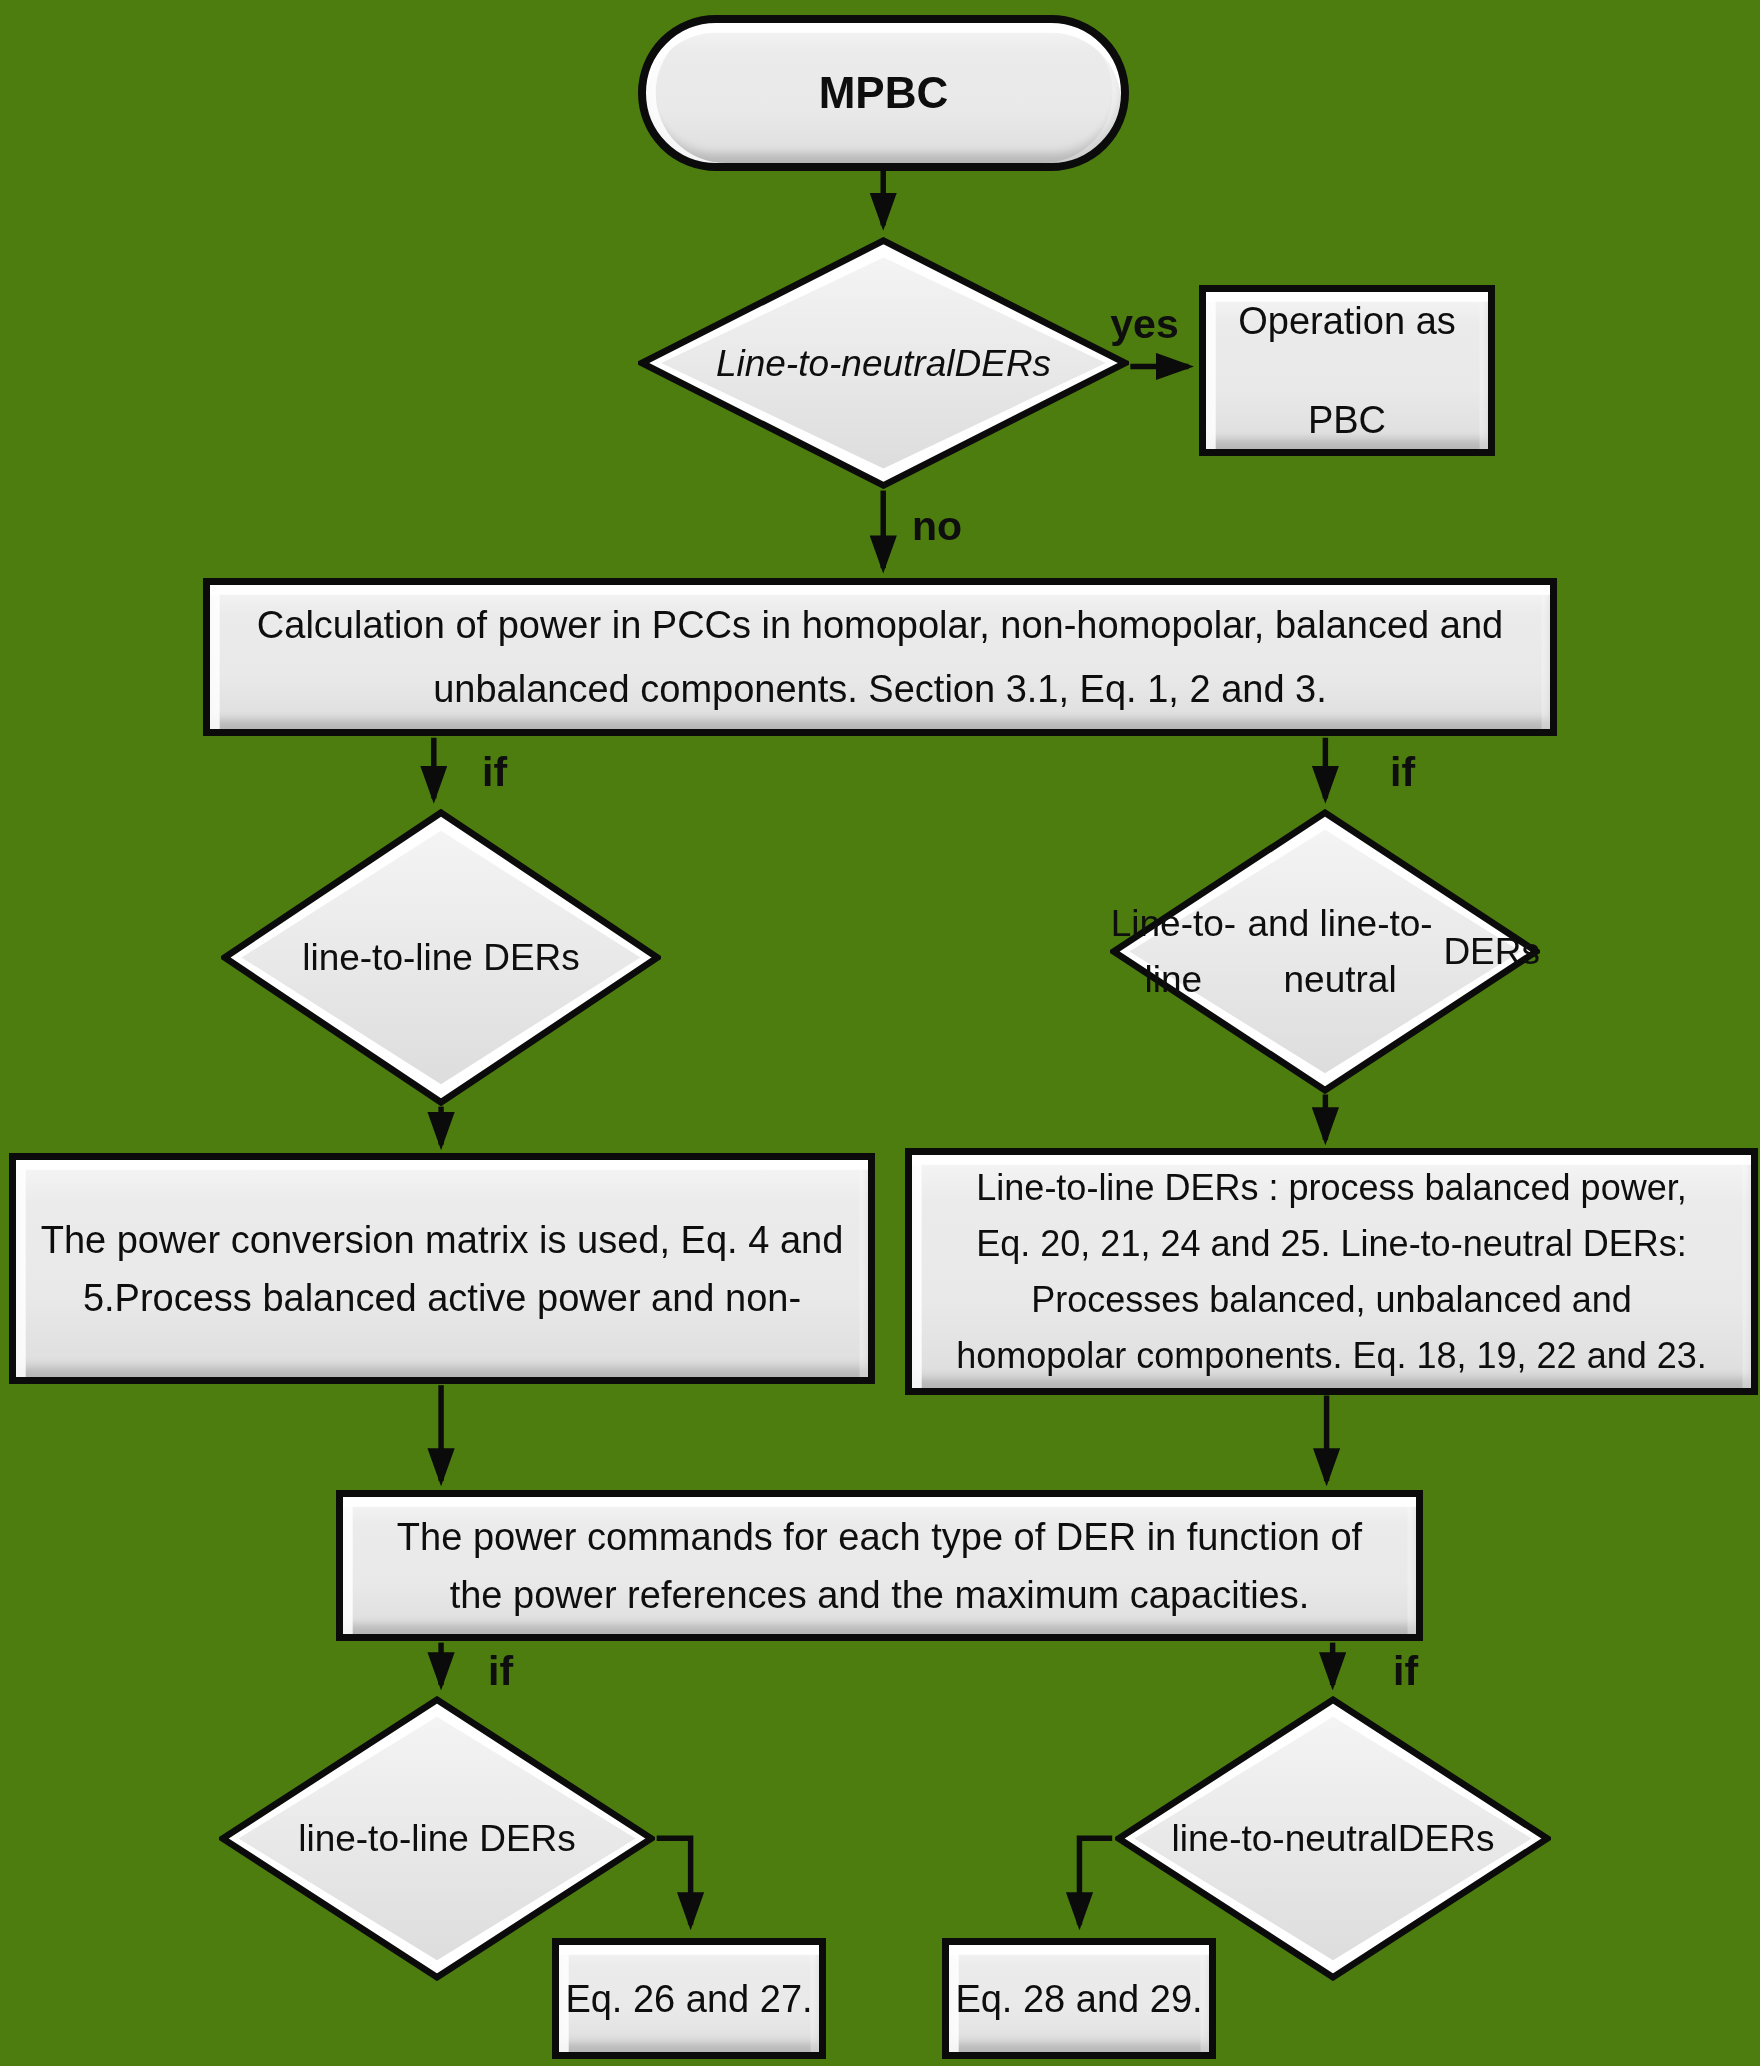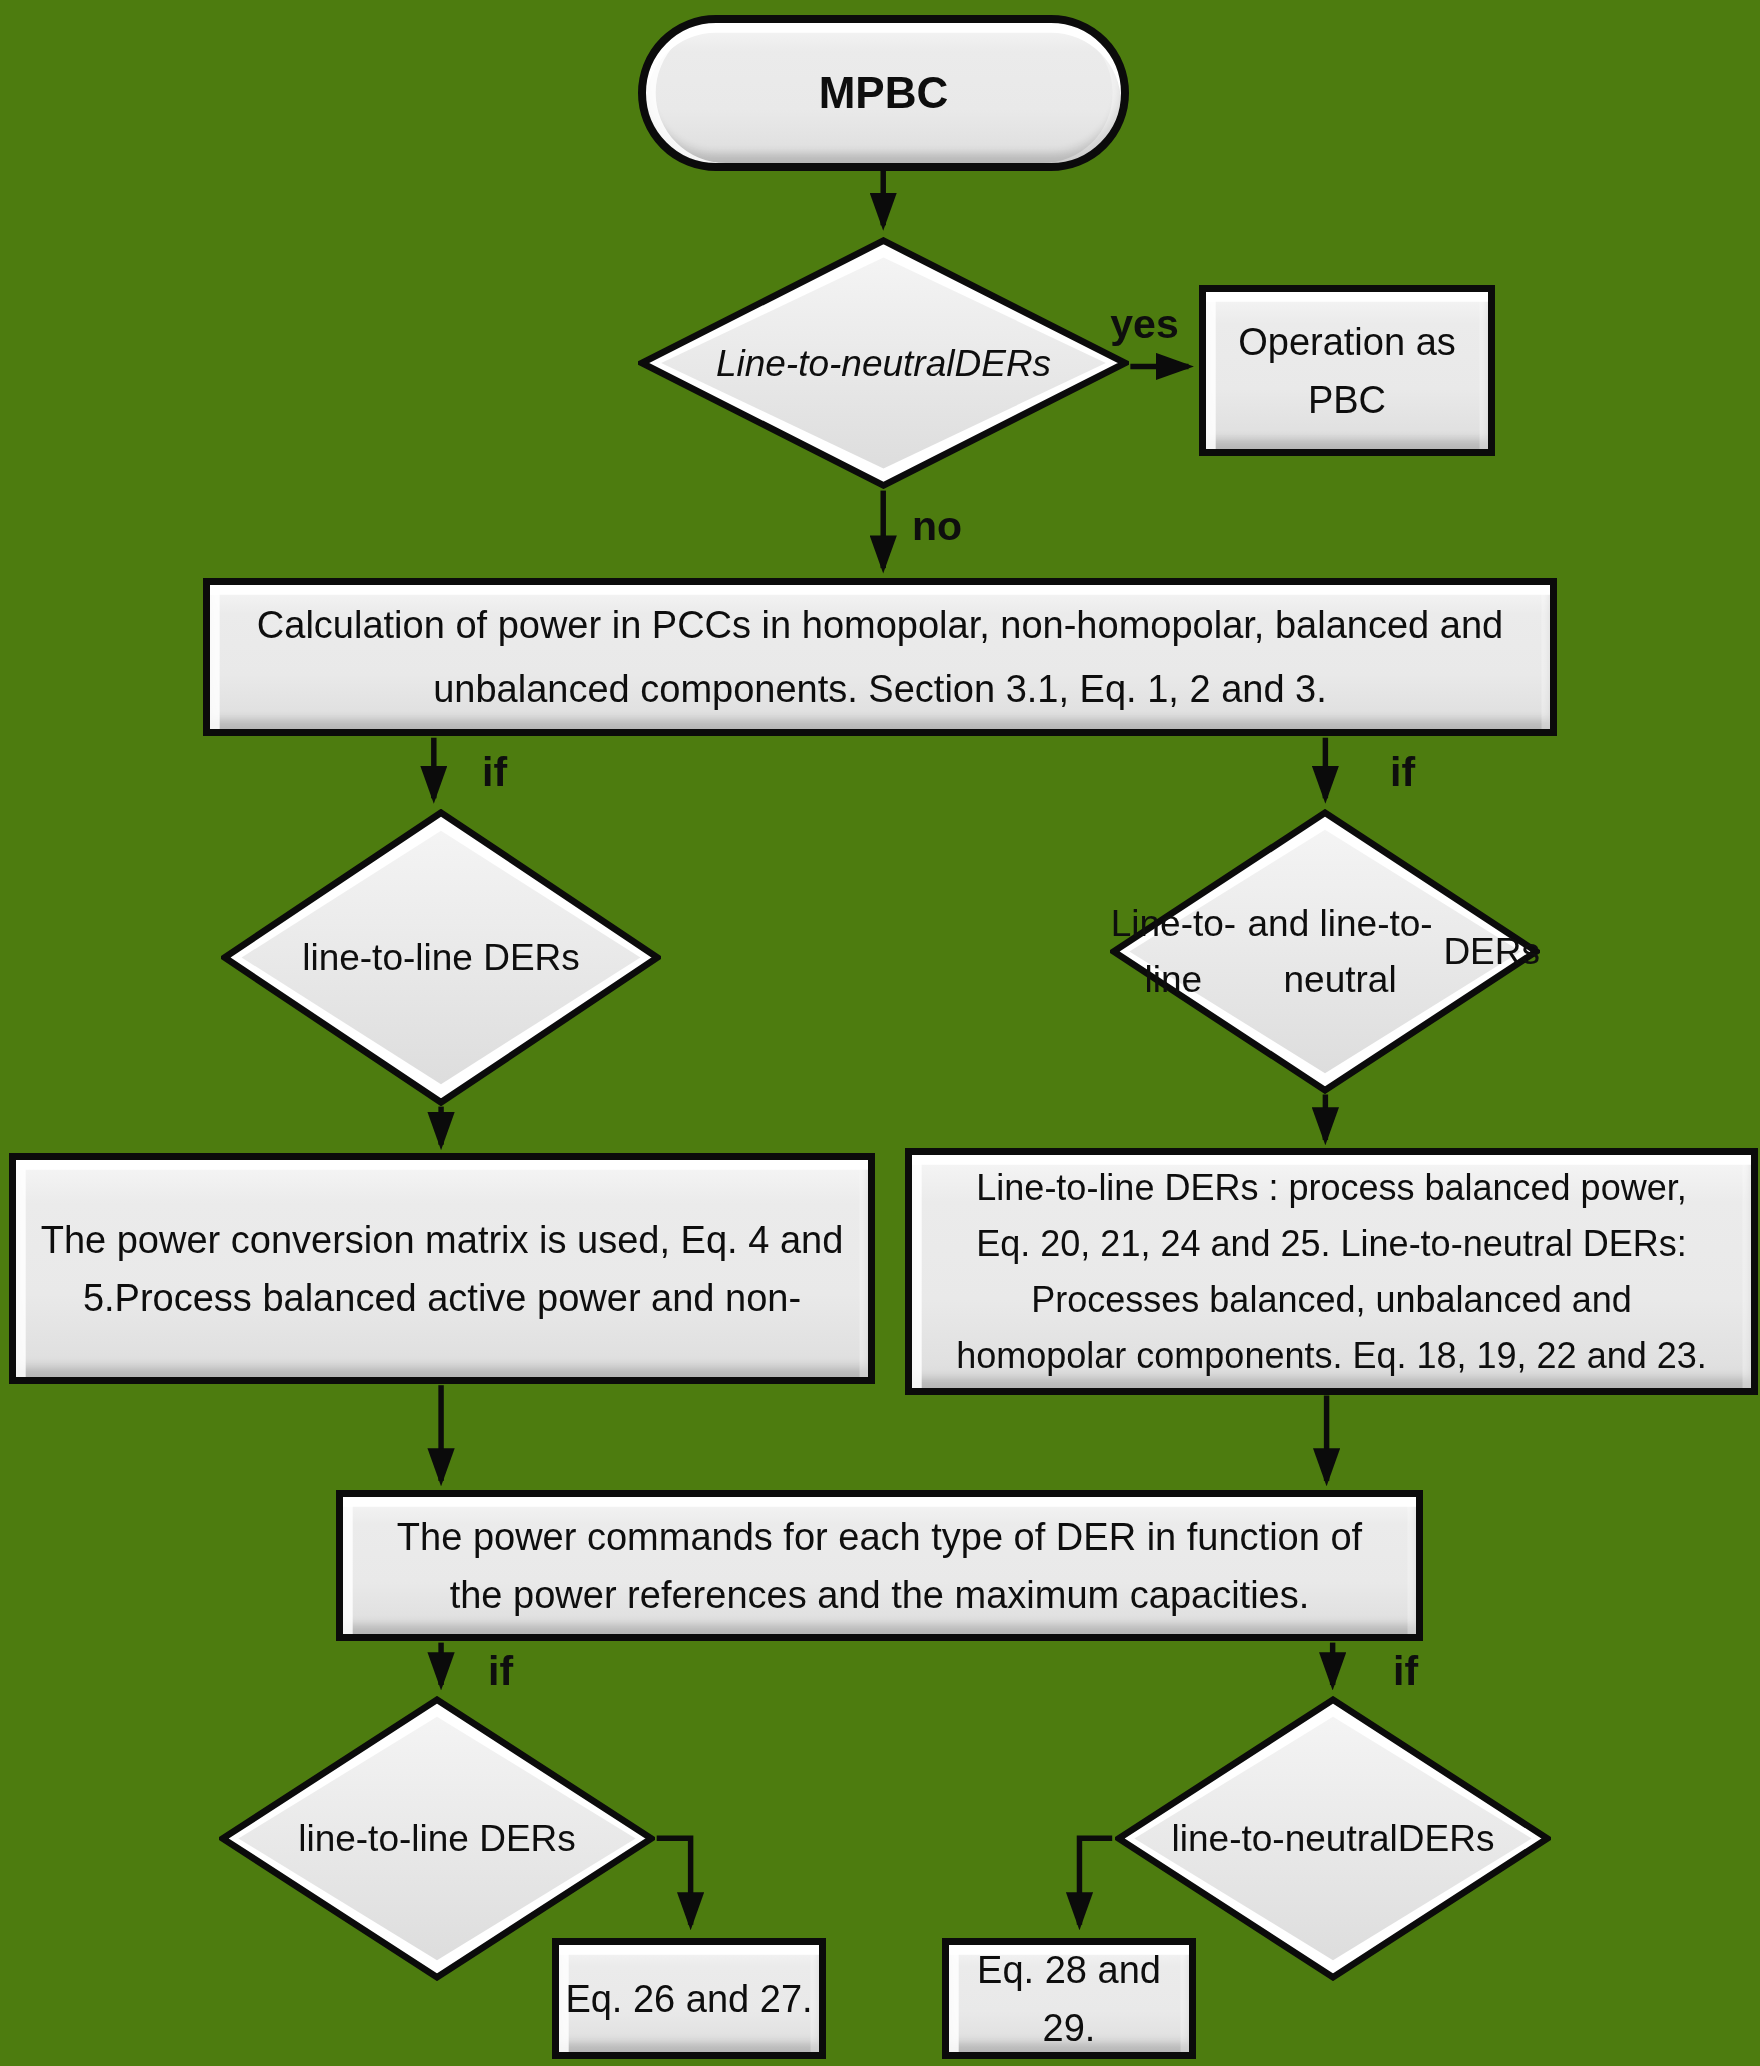--- a/index.html
+++ b/index.html
@@ -81,21 +81,21 @@
       </defs>
       <polygon class="d-outer" points="405,6 804,208 405,410 6,208"></polygon>
       <polygon points="405,34 772,208 405,382 38,208" fill="url(#dg1)"></polygon>
     </svg>
     <div class="dlabel italic">
       <div>Line-to-neutral</div>
       <div>DERs</div>
     </div>
   </div>
 
-  <div class="node" style="left:1199px;top:285px;width:296px;height:171px;">
+  <div class="node" style="left:1199px;top:285px;width:296px;height:171px;justify-content:space-between;">
     <div>Operation as</div>
     <div>PBC</div>
   </div>
 
   <div class="node" style="left:203px;top:578px;width:1354px;height:158px;gap:6px;">
     <div>Calculation of power in PCCs in homopolar, non-homopolar, balanced and</div>
     <div>unbalanced components. Section 3.1, Eq. 1, 2 and 3.</div>
   </div>
 
   <div class="diamond" style="left:221px;top:809px;width:440px;height:297px;">
@@ -182,21 +182,21 @@
     </svg>
     <div class="dlabel">
       <div>line-to-neutral</div>
       <div>DERs</div>
     </div>
   </div>
 
   <div class="node eqbox" style="left:552px;top:1938px;width:274px;height:121px;">
     <div>Eq. 26 and 27.</div>
   </div>
-  <div class="node eqbox" style="left:942px;top:1938px;width:254px;height:121px;">
+  <div class="node eqbox" style="left:942px;top:1938px;width:274px;height:121px;">
     <div>Eq. 28 and 29.</div>
   </div>
 
   <div class="elabel center" style="left:1090px;top:302px;width:109px;">yes</div>
   <div class="elabel" style="left:912px;top:504px;">no</div>
   <div class="elabel" style="left:482px;top:750px;">if</div>
   <div class="elabel" style="left:1390px;top:750px;">if</div>
   <div class="elabel" style="left:488px;top:1649px;">if</div>
   <div class="elabel" style="left:1393px;top:1649px;">if</div>
 

